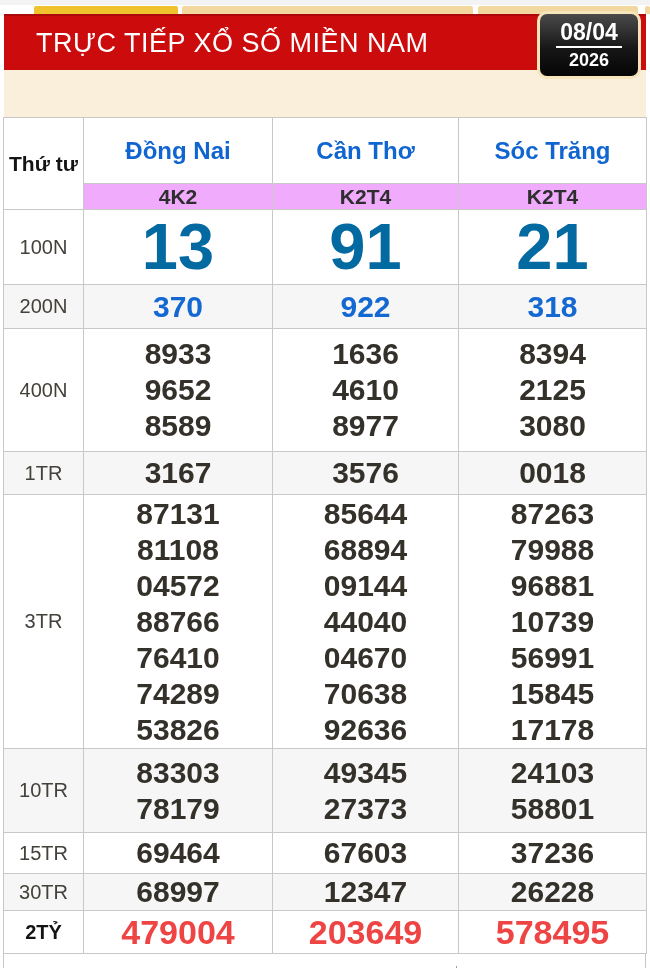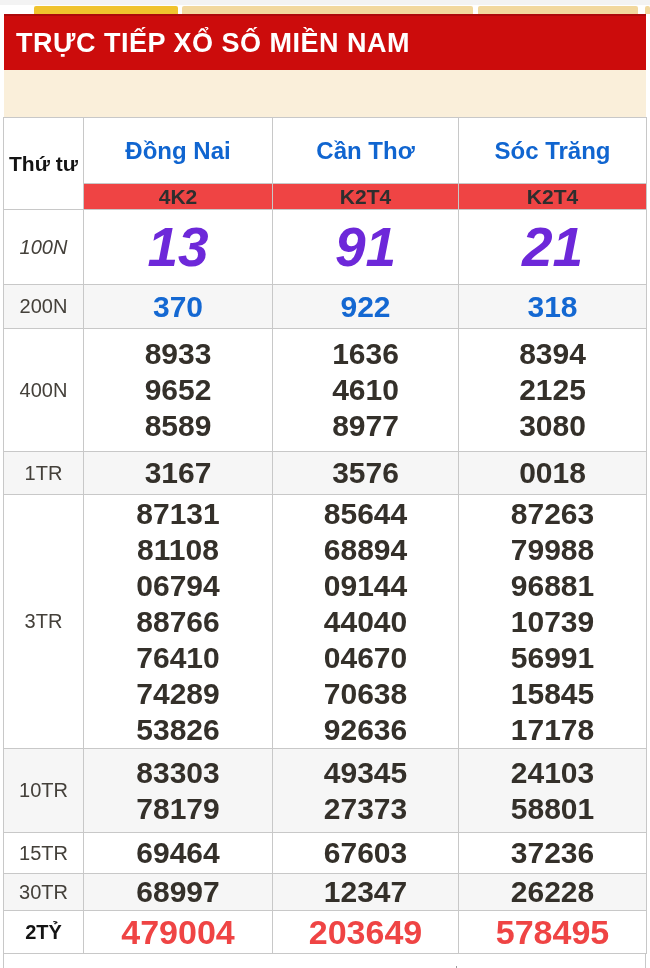--- a/index.html
+++ b/index.html
@@ -26,23 +26,23 @@
     margin: 0 4px;
     height: 56px;
     background: #cc0c0c;
     border-top: 2px solid #ad090b;
     display: flex;
     align-items: center;
   }
   .banner-title {
     color: #ffffff;
     font-size: 27px;
-    font-weight: bold;
+    font-weight: normal;
     letter-spacing: 0.5px;
-    padding-left: 12px;
+    padding-left: 32px;
     white-space: nowrap;
   }
 
   
   .date-badge {
     position: absolute;
     top: 11px;
     left: 537px;
     width: 104px;
     height: 68px;
@@ -91,44 +91,44 @@
     font-size: 24px;
     font-weight: bold;
     color: #1065d0;
     background: #ffffff;
     height: 66px;
   }
   th.code {
     font-size: 21px;
     font-weight: bold;
     color: #2e2e2e;
-    background: #ef4444;
+    background: #f0abfc;
     height: 26px;
   }
   td.label {
     font-size: 20px;
     font-weight: normal;
     color: #44403a;
     background: inherit;
   }
   tr.special td.label { font-weight: bold; color: #141414; }
   td.vals { padding: 0; }
   td.vals .num {
     font-weight: bold;
     color: #34302a;
     font-size: 30px;
     line-height: 36px;
   }
   tr.shade { background: #f6f6f6; }
-  tr.jackpot td.vals .num { color: #6d28d9; font-size: 55px; line-height: 74px; }
+  tr.jackpot td.vals .num { color: #0369a1; font-size: 65px; line-height: 74px; }
   tr.first   td.vals .num { color: #1468d2; }
   tr.special td.vals .num { color: #ef4444; font-size: 34px; line-height: 40px; }
 
   
-  tbody tr:nth-child(1) { height: 68px; font-style: italic; }
+  tbody tr:nth-child(1) { height: 68px; }
   tbody tr:nth-child(2) { height: 44px; }
   tbody tr:nth-child(3) { height: 123px; }
   tbody tr:nth-child(4) { height: 43px; }
   tbody tr:nth-child(5) { height: 254px; }
   tbody tr:nth-child(6) { height: 84px; }
   tbody tr:nth-child(7) { height: 41px; }
   tbody tr:nth-child(8) { height: 26px; }
   tbody tr:nth-child(9) { height: 43px; }
 
   
@@ -161,20 +161,24 @@
     <div class="tab-frag t0"></div>
     <div class="tab-frag t1"></div>
     <div class="tab-frag t2"></div>
     <div class="tab-frag t3"></div>
   </div>
 
   <div class="banner">
     <span class="banner-title">TRỰC TIẾP XỔ SỐ MIỀN NAM</span>
   </div>
 
+  <div class="date-badge">
+    <span class="date-day">08/04</span>
+    <span class="date-year">2026</span>
+  </div>
 
   <div class="cream-band"></div>
 
   <table class="results">
     <colgroup>
       <col style="width:80px">
       <col style="width:189px">
       <col style="width:186px">
       <col style="width:188px">
     </colgroup>
@@ -244,21 +248,21 @@
           </td>
           <td class="vals">
             <div class="num">0018</div>
           </td>
         </tr>
         <tr class="normal">
           <td class="label">3TR</td>
           <td class="vals">
             <div class="num">87131</div>
             <div class="num">81108</div>
-            <div class="num">06794</div>
+            <div class="num">04572</div>
             <div class="num">88766</div>
             <div class="num">76410</div>
             <div class="num">74289</div>
             <div class="num">53826</div>
           </td>
           <td class="vals">
             <div class="num">85644</div>
             <div class="num">68894</div>
             <div class="num">09144</div>
             <div class="num">44040</div>

